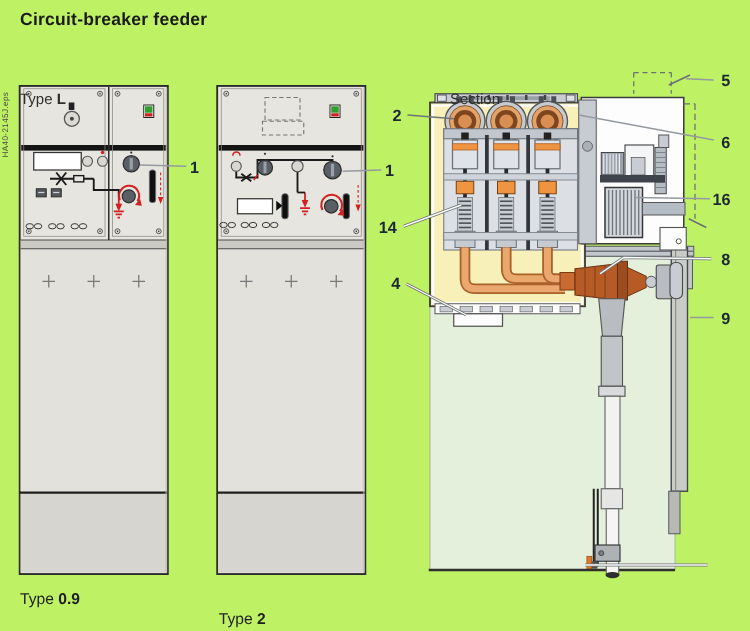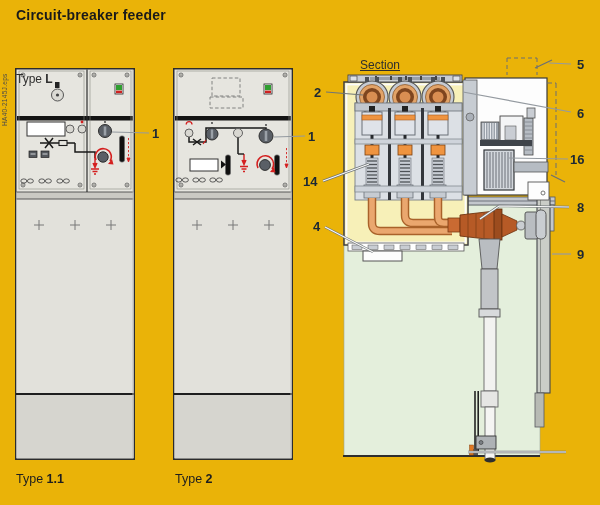--- a/index.html
+++ b/index.html
@@ -1,16 +1,16 @@
 <!DOCTYPE html>
 <html><head>
 <meta charset="utf-8">
 <style>
   html,body{margin:0;padding:0;background:#dee2e5;}
-  #fig{position:relative;width:600px;height:505px;background:#eab308;overflow:hidden;
+  #fig{position:relative;width:600px;height:505px;background:#bef264;overflow:hidden;
        font-family:"Liberation Sans",sans-serif;}
   #art{position:absolute;left:0;top:0;}
   .txt{position:absolute;color:#1a1a1a;white-space:nowrap;}
   .title{font-size:14px;font-weight:bold;letter-spacing:.2px;}
   .sub{font-size:12px;color:#2e2e2e;margin-top:41px;}
   .sub .b,.foot .b{font-weight:bold;}
   .foot{font-size:12.5px;color:#1f1f1f;}
   .lbl{position:absolute;font-size:13px;font-weight:bold;color:#1c2834;white-space:nowrap;}
   .wm{position:absolute;left:1px;top:64px;height:62px;width:9px;
       writing-mode:vertical-rl;transform:rotate(180deg);
@@ -374,25 +374,25 @@
     <path d="M480,219 L499,206 L569,207" stroke="#6f7577" stroke-width="2.4"></path>
     <path d="M480,219 L499,206 L569,207" stroke="#fafafa" stroke-width="1.1"></path>
     <path d="M552,254 L571,254" stroke="#949aa0" stroke-width="1.2"></path>
     <path d="M468,452 L566,452" stroke="#6f7577" stroke-width="2.4"></path>
     <path d="M468,452 L566,452" stroke="#fafafa" stroke-width="1.1"></path>
   </g>
 </svg>
 
   <div class="txt title" style="left:16px;top:7px;">Circuit-breaker feeder</div>
   <div class="txt sub" style="left:16px;top:31px;"><span>Type</span> <span class="b">L</span></div>
-  <div class="txt sub" style="left:360px;top:17px;text-decoration:underline;">Section</div>
+  <div class="txt sub" style="left:360px;top:31px;">Section</div>
   <div class="wm">HA40-2145J.eps</div>
 
-  <div class="txt foot" style="left:16px;top:472px;"><span>Type</span> <span class="b">1.1</span></div>
-  <div class="txt foot" style="left:175px;top:472px;"><span>Type</span> <span class="b">2</span></div>
+  <div class="txt foot" style="left:16px;top:472px;"><span>Type</span> <span class="b">0.9</span></div>
+  <div class="txt foot" style="left:175px;top:488px;"><span>Type</span> <span class="b">2</span></div>
 
   <span class="lbl" style="left:152px;top:126px;">1</span>
   <span class="lbl" style="left:308px;top:129px;">1</span>
   <span class="lbl" style="left:314px;top:85px;">2</span>
   <span class="lbl" style="left:303px;top:174px;text-align:center;">14</span>
   <span class="lbl" style="left:313px;top:219px;">4</span>
   <span class="lbl" style="left:577px;top:57px;">5</span>
   <span class="lbl" style="left:577px;top:106px;">6</span>
   <span class="lbl" style="left:570px;top:152px;">16</span>
   <span class="lbl" style="left:577px;top:200px;">8</span>

